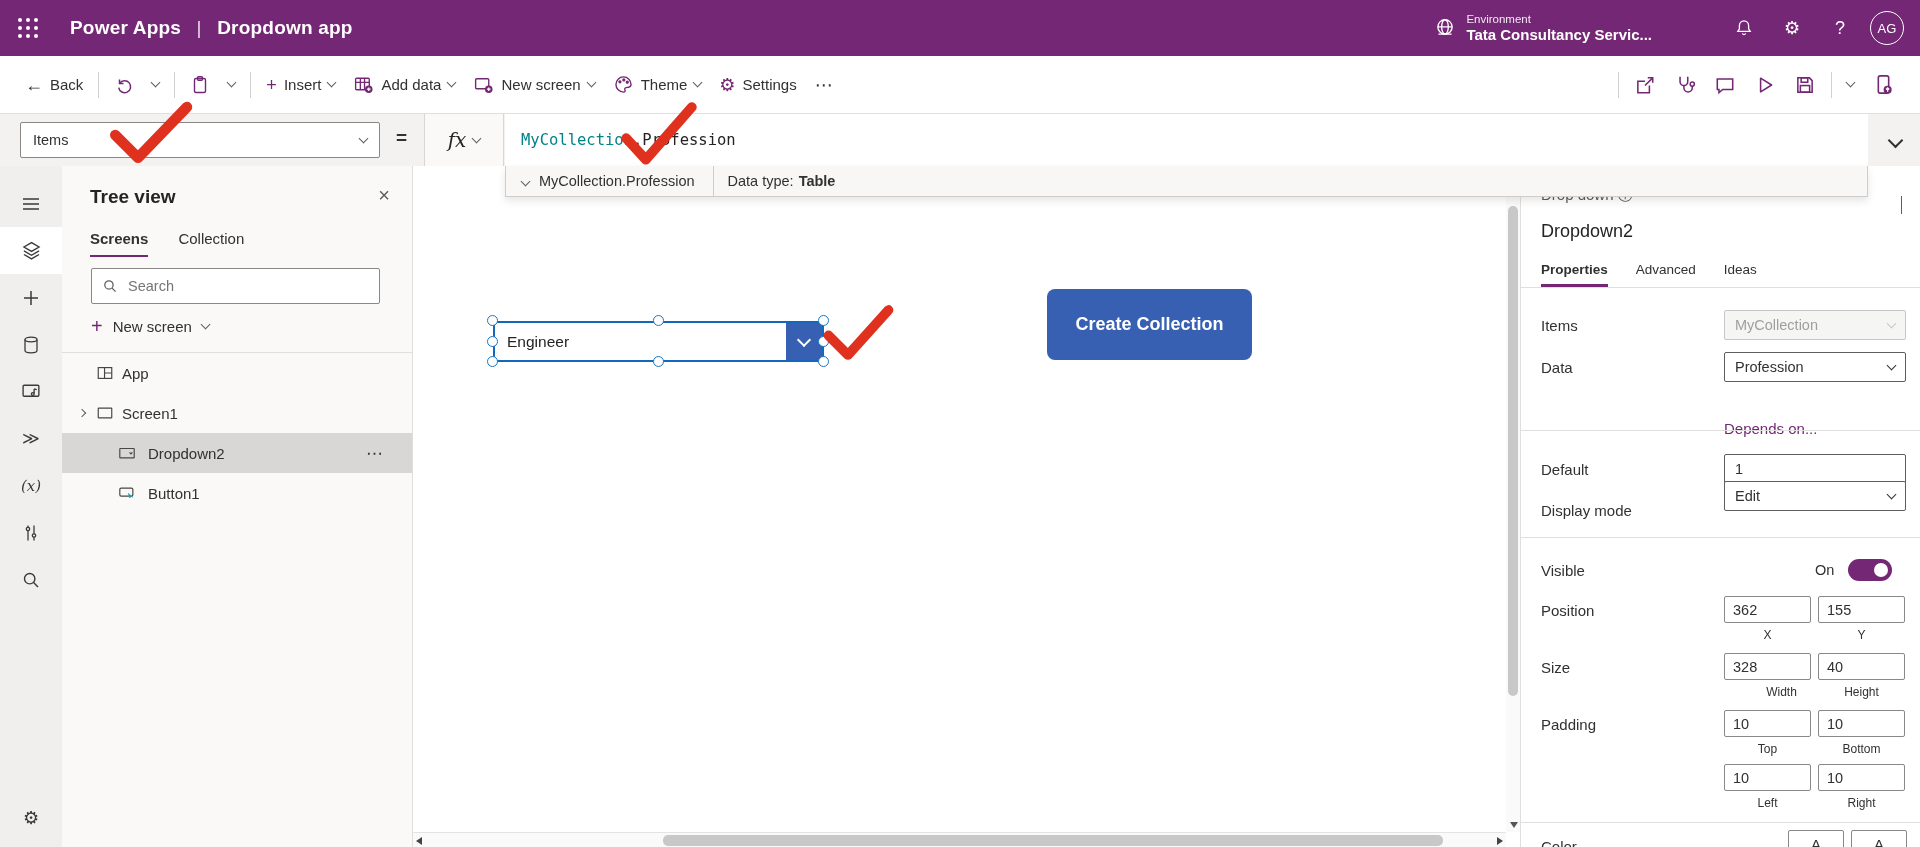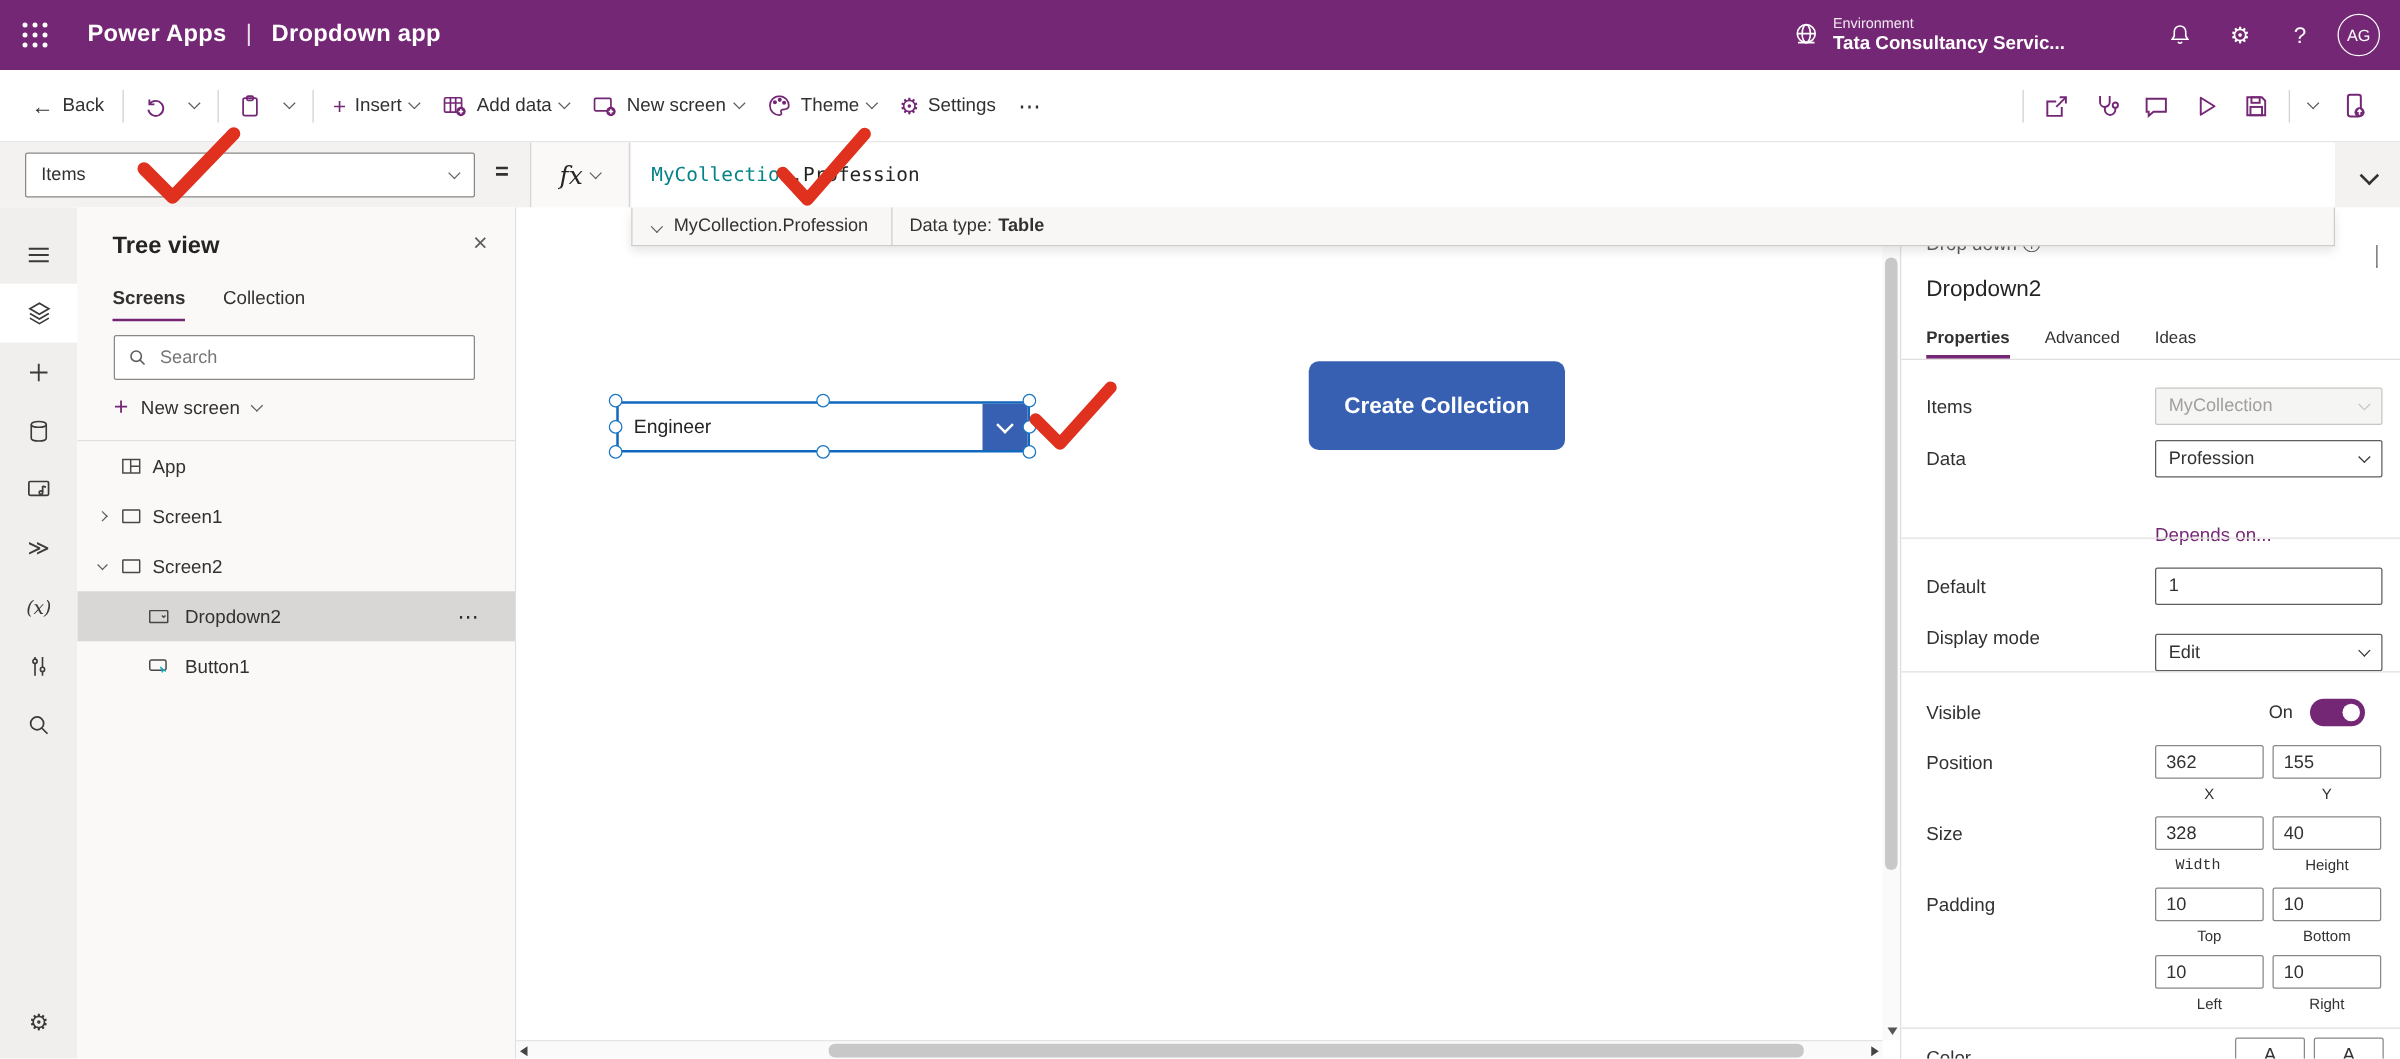--- a/index.html
+++ b/index.html
@@ -431,27 +431,20 @@
           </svg>
           <span class="tlabel">App</span>
         </div>
         <div class="trow">
           <span class="tchev closed"></span>
           <svg width="18" height="18" viewBox="0 0 20 20" fill="none" stroke="#484644" stroke-width="1.3">
             <rect x="2.5" y="4.5" width="15" height="11" rx="0.5"></rect>
           </svg>
           <span class="tlabel">Screen1</span>
         </div>
-        <div class="trow">
-          <span class="tchev open"></span>
-          <svg width="18" height="18" viewBox="0 0 20 20" fill="none" stroke="#484644" stroke-width="1.3">
-            <rect x="2.5" y="4.5" width="15" height="11" rx="0.5"></rect>
-          </svg>
-          <span class="tlabel">Screen2</span>
-        </div>
         <div class="trow child selected">
           <svg width="18" height="18" viewBox="0 0 20 20" fill="none" stroke="#484644" stroke-width="1.3">
             <rect x="2" y="5" width="16" height="10.5" rx="0.5"></rect>
               <path d="M12.8 9.3l1.6 1.6 1.6-1.6"></path>
           </svg>
           <span class="tlabel">Dropdown2</span>
           <span class="more">⋯</span>
         </div>
         <div class="trow child">
           <svg width="18" height="18" viewBox="0 0 20 20" fill="none" stroke="#484644" stroke-width="1.3">
@@ -525,42 +518,42 @@
         <span class="chev"></span>
       </div>
 
       <div class="plink" style="top:230px;margin-top:24px;">Depends on...</div>
       <div class="pdiv" style="top:264px;"></div>
 
       <div class="plabel" style="top:295px;">Default</div>
       <input class="pinput" style="top: 288px;" value="1">
 
       <div class="plabel" style="top:336px;">Display mode</div>
-      <div class="pselect" style="top:341px;">
+      <div class="pselect" style="top:315px;">
         <span>Edit</span>
         <span class="chev"></span>
       </div>
       <div class="pdiv" style="top:371px;"></div>
 
       <div class="plabel" style="top:396px;">Visible</div>
       <div class="onlabel" style="top:396px;">On</div>
       <div class="toggle" style="top:393px;">
           <div class="knob"></div>
         </div>
 
       <div class="plabel" style="top:436px;">Position</div>
       <input class="nbox" style="left: 203px; top: 430px;" value="362">
       <input class="nbox" style="left: 297px; top: 430px;" value="155">
       <div class="ncap" style="left:203px; top:462px;">X</div>
       <div class="ncap" style="left:297px; top:462px;">Y</div>
 
       <div class="plabel" style="top:493px;">Size</div>
       <input class="nbox" style="left: 203px; top: 487px;" value="328">
       <input class="nbox" style="left: 297px; top: 487px;" value="40">
-      <div class="ncap" style="left:194px; top:519px;font-family:Liberation Mono, monospace;">Width</div>
+      <div class="ncap" style="left:217px; top:519px;">Width</div>
       <div class="ncap" style="left:297px; top:519px;">Height</div>
 
       <div class="plabel" style="top:550px;">Padding</div>
       <input class="nbox" style="left: 203px; top: 544px;" value="10">
       <input class="nbox" style="left: 297px; top: 544px;" value="10">
       <div class="ncap" style="left:203px; top:576px;">Top</div>
       <div class="ncap" style="left:297px; top:576px;">Bottom</div>
       <input class="nbox" style="left: 203px; top: 598px;" value="10">
       <input class="nbox" style="left: 297px; top: 598px;" value="10">
       <div class="ncap" style="left:203px; top:630px;">Left</div>

